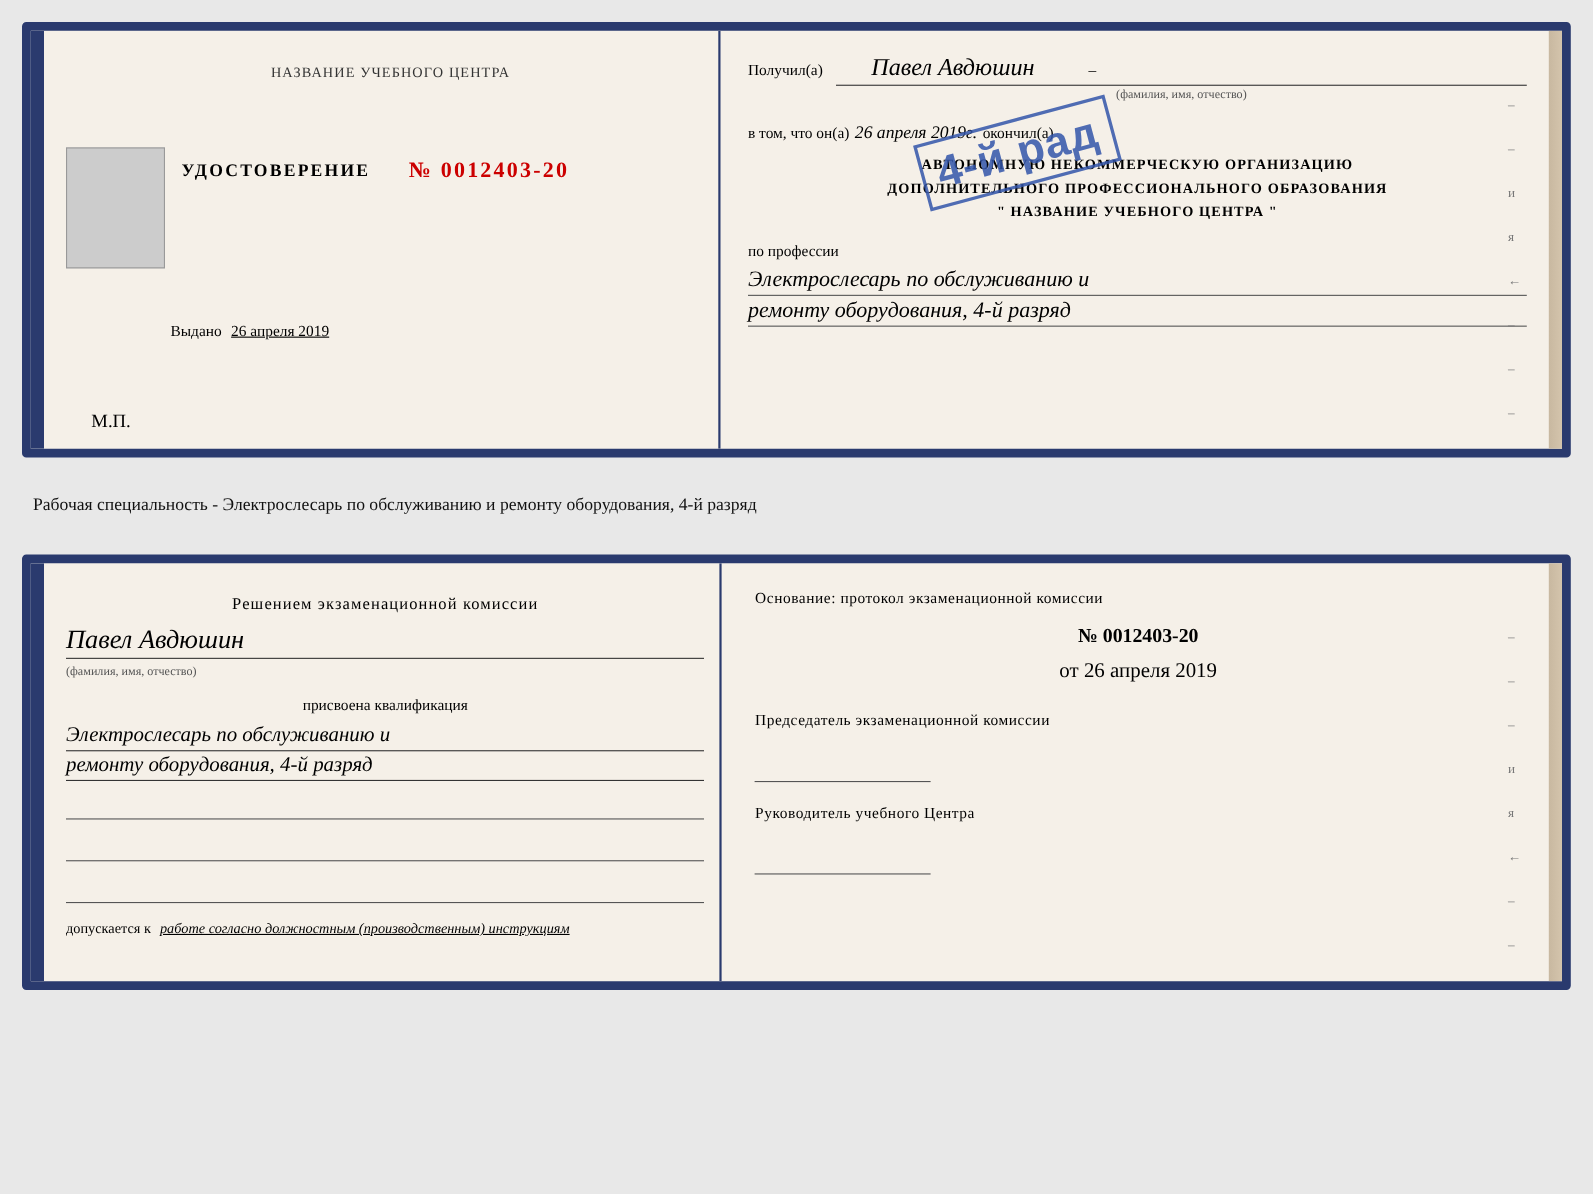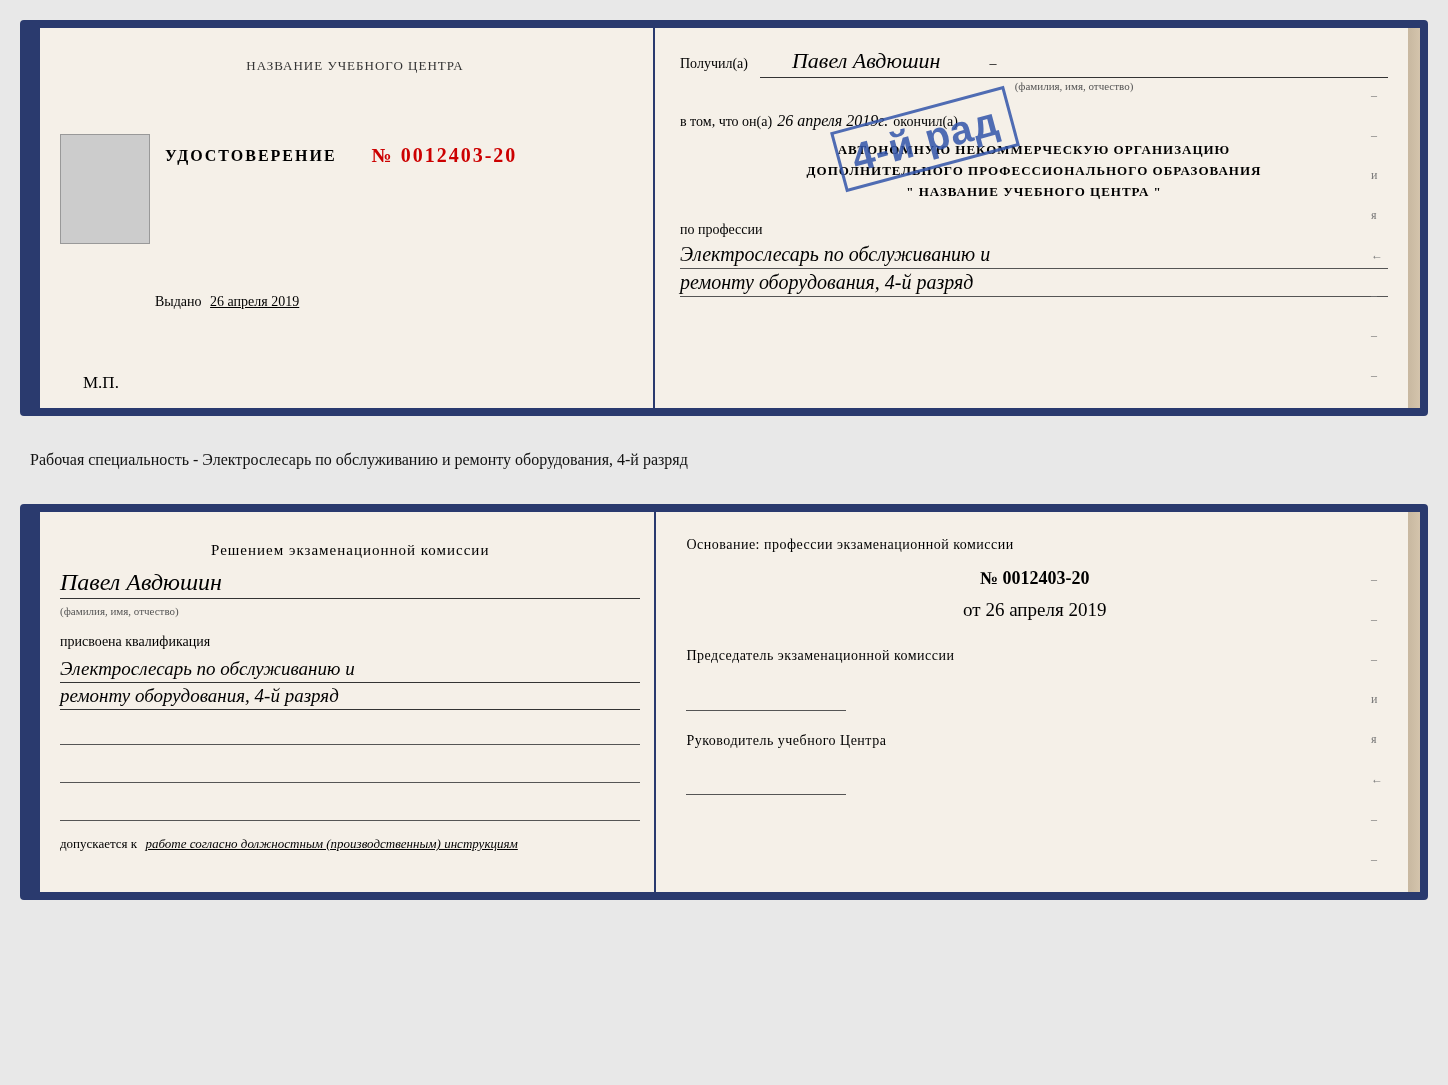--- a/index.html
+++ b/index.html
@@ -256,21 +256,21 @@
     }
 
     .small-label {
       font-size: 11px;
       color: #555;
     }
 
     .prisvoena-text {
       font-size: 14px;
       margin: 15px 0 8px 0;
-      text-align: left;
+      text-align: center;
     }
 
     .qual-line1 {
       font-family: 'Georgia', serif;
       font-size: 19px;
       font-style: italic;
       color: #000;
       display: block;
       border-bottom: 1px solid #333;
       padding-bottom: 2px;
@@ -477,21 +477,21 @@
       </div>
 
       <div class="dopuskaetsya-block">
         <span>допускается к</span>
         <span class="italic-underline" style="margin-left: 5px;">работе согласно должностным (производственным) инструкциям</span>
       </div>
     </div>
 
     <div class="second-right" style="position:relative;">
 
-      <div class="osnovaniye-text">Основание: профессии экзаменационной комиссии</div>
+      <div class="osnovaniye-text">Основание: протокол экзаменационной комиссии</div>
 
       <span class="protocol-number">
         <span>№</span>&nbsp;<span>0012403-20</span>
       </span>
 
       <span class="ot-date">
         <span>от</span>&nbsp;<span>26 апреля 2019</span>
       </span>
 
       <div class="signature-block">

